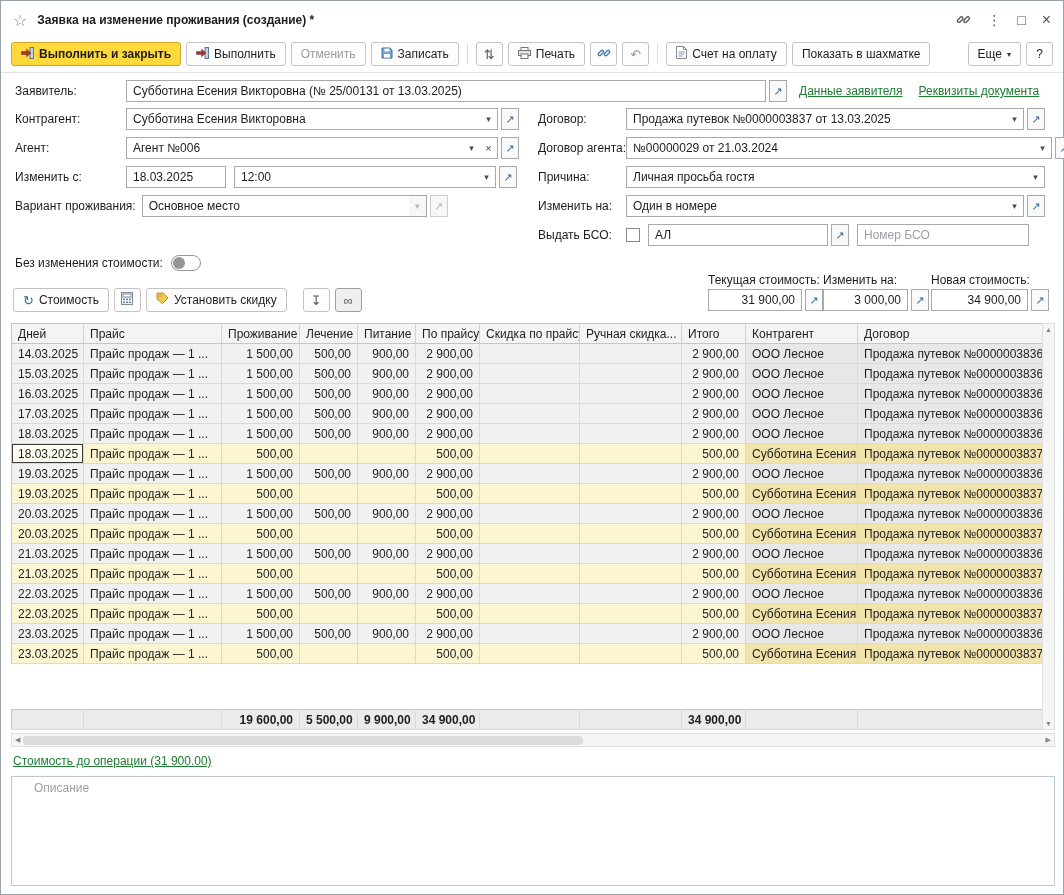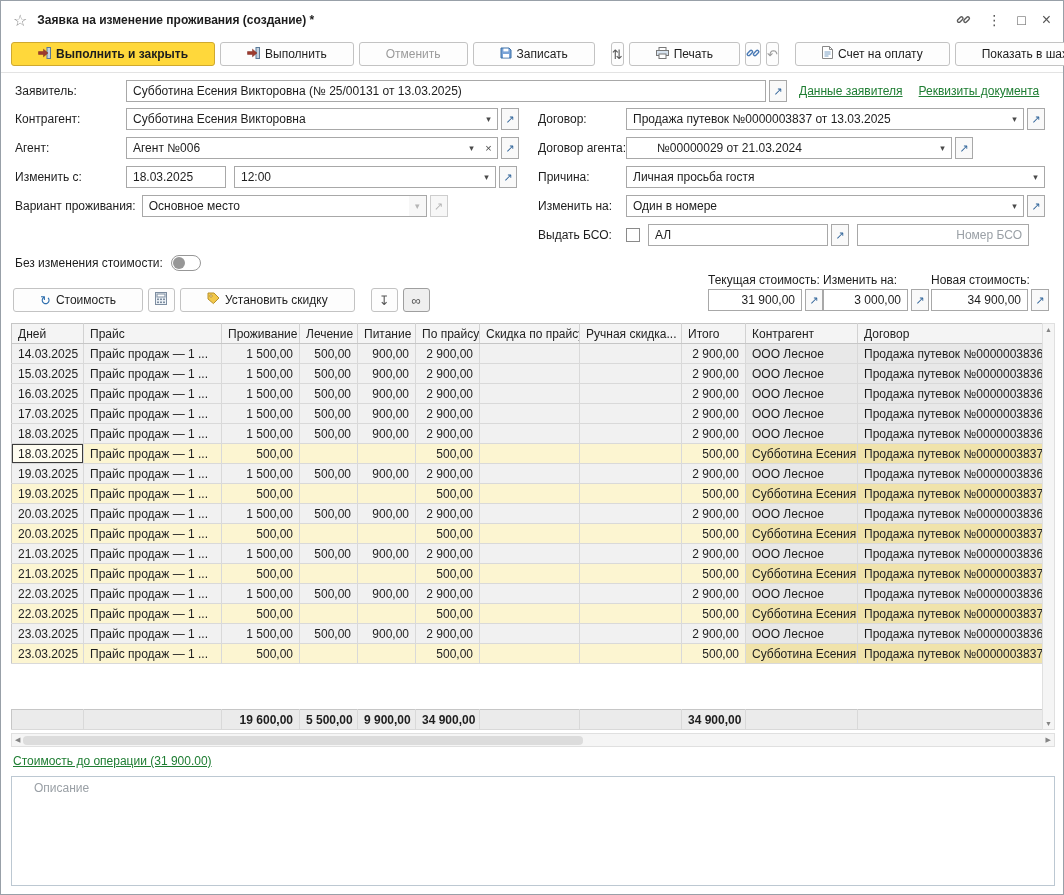--- a/index.html
+++ b/index.html
@@ -13,21 +13,21 @@
   
   .titlebar { display:flex; align-items:center; height:38px; padding:0 12px; }
   .star { font-size:16px; color:#8d8d8d; cursor:default; }
   .title { font-size:12px; font-weight:bold; margin-left:10px; white-space:nowrap; }
   .win-controls { margin-left:auto; display:flex; align-items:center; gap:16px; color:#555; }
   .wc { font-size:14px; cursor:default; line-height:1; }
 
   
   .toolbar { display:flex; align-items:center; gap:5px; padding:3px 10px 6px 10px; border-bottom:1px solid #e3e3e3; }
   .btn {
-    display:inline-flex; align-items:center; gap:5px; height:24px; padding:0 26px;
+    display:inline-flex; align-items:center; gap:5px; height:24px; padding:0 9px;
     background:#fdfdfd; border:1px solid #c3c3c3; border-radius:3px;
     font-family:"Liberation Sans",sans-serif; font-size:12px; color:#1d1d1d; cursor:default; white-space:nowrap;
   }
   .btn.primary { background:#ffd83b; border-color:#cfa92f; font-weight:bold; }
   .btn.disabled { color:#9b9b9b; }
   .btn.icon-only { width:27px; padding:0; justify-content:center; }
   .btn.pressed { background:#efefef; border-color:#9f9f9f; }
   .sep { width:1px; height:20px; background:#dcdcdc; margin:0 3px; }
   .spacer { flex:1; }
   .arrow-sm { font-size:8px; color:#333; }
@@ -261,21 +261,21 @@
     <span class="flabel w88">Договор:</span>
     <span class="wrap" style="width:398px;">
       <span class="val">Продажа путевок №0000003837 от 13.03.2025</span>
       <span class="ddbtn">▾</span>
     </span>
     <span class="openbtn">↗</span>
   </div>
 
   <div class="frow" style="left:537px; top:136px;">
     <span class="flabel w88">Договор агента:</span>
-    <span class="wrap" style="width:326px;padding-left:24px;">
+    <span class="wrap" style="width:426px;">
       <span class="val">№00000029 от 21.03.2024</span>
       <span class="ddbtn">▾</span>
     </span>
     <span class="openbtn">↗</span>
   </div>
 
   <div class="frow" style="left:537px; top:165px;">
     <span class="flabel w88">Причина:</span>
     <span class="wrap" style="width:419px;">
       <span class="val">Личная просьба гостя</span>
@@ -294,21 +294,21 @@
 
   <div class="frow" style="left:537px; top:223px;">
     <span class="flabel w88">Выдать БСО:</span>
     <span class="checkbox"></span>
     <span style="width:8px; flex:none;"></span>
     <span class="wrap" style="width:180px;">
       <span class="val">АЛ</span>
     </span>
     <span class="openbtn">↗</span>
     <span style="width:8px; flex:none;"></span>
-    <span class="wrap" style="width:172px;text-align:right;">
+    <span class="wrap" style="width:172px;">
       <span class="val ph">Номер БСО</span>
     </span>
   </div>
 
   <div class="frow" style="left:14px; top:251px;">
     <span class="flabel">Без изменения стоимости:</span>
     <span class="toggle">
         <span class="knob"></span>
       </span>
   </div>

